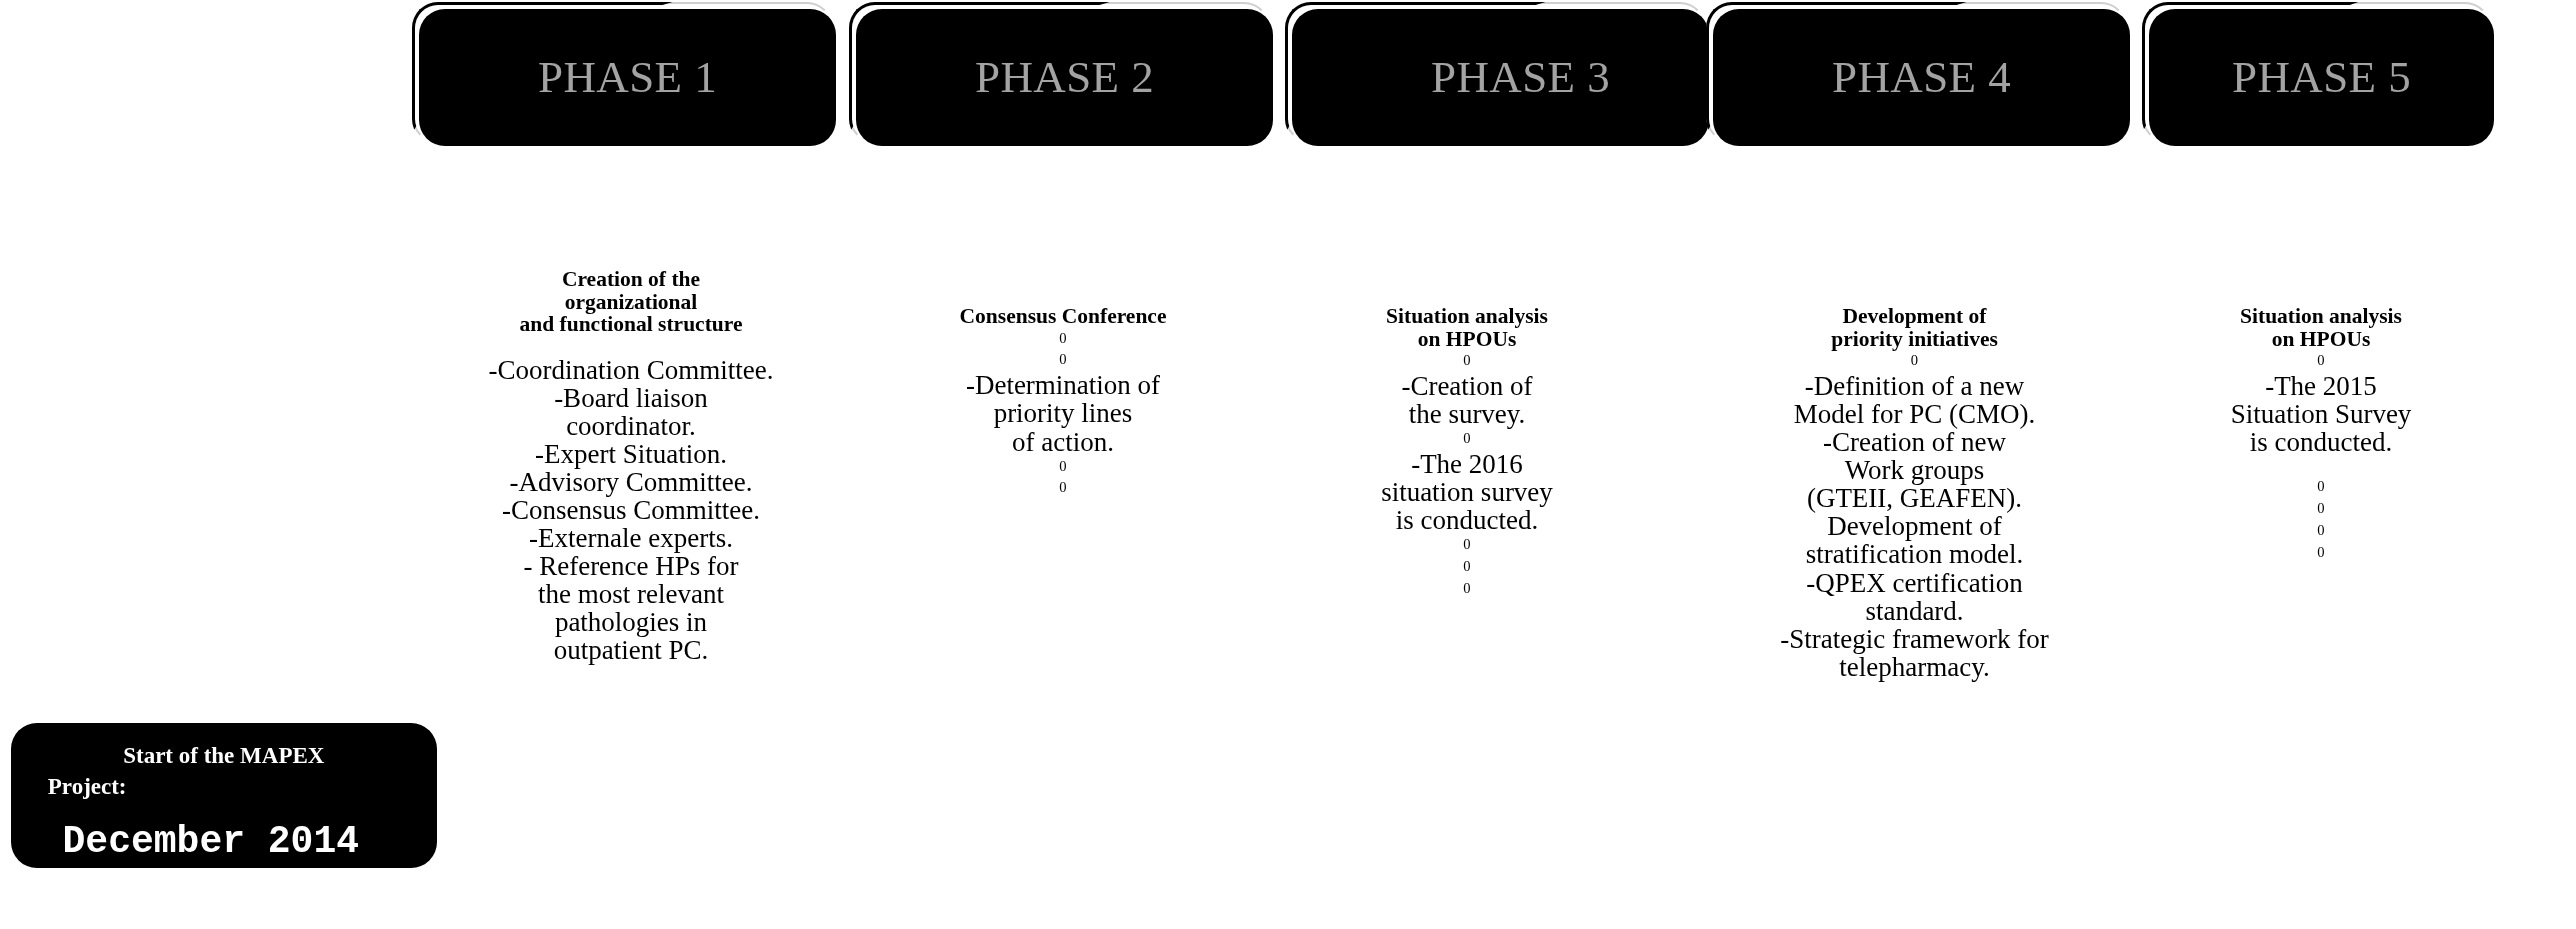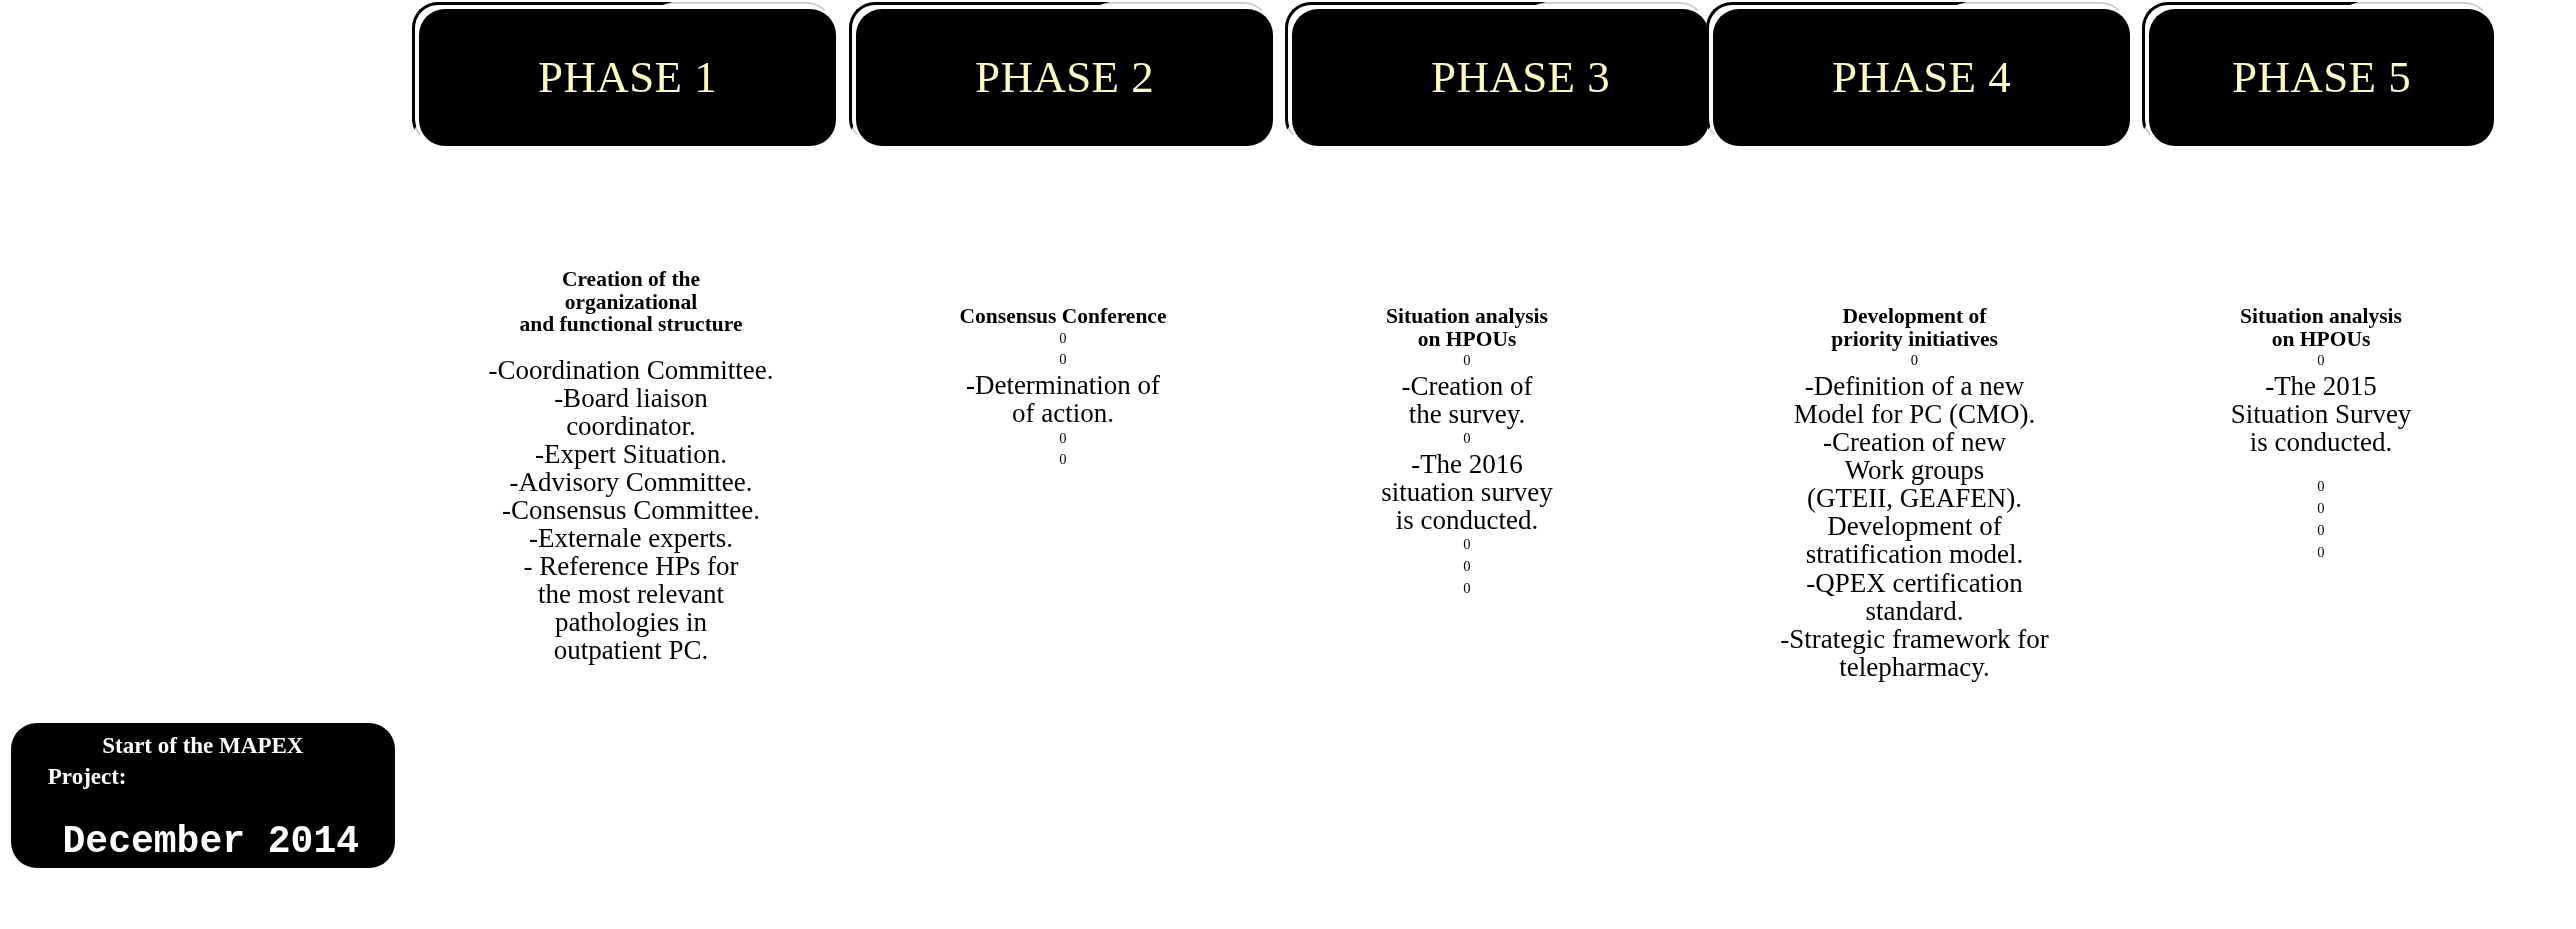--- a/index.html
+++ b/index.html
@@ -59,21 +59,21 @@
     width: 100%;
     height: 100%;
     border-radius: 26px;
     border: 3.1px solid transparent;
     border-top-color: #000000;
     border-left-color: #000000;
     clip-path: polygon(0 0, 62% 0, 10% 46%, 0 92%);
     pointer-events: none;
   }
   .phase-label {
-    color: #fef9c3;
+    color: #a3a3a3;
     font-size: 45px;
     line-height: 1;
     letter-spacing: 0.4px;
     font-weight: 400;
     white-space: nowrap;
     position: relative;
     z-index: 2;
   }
 
   .p1 { left: 419px;  width: 417px; }
@@ -113,26 +113,26 @@
   .c2 { left: 860px; width: 406px; top: 265px; }
   .c3 { left: 1293px; width: 348px; top: 265px; }
   .c4 { left: 1699px; width: 431px; top: 265px; }
   .c5 { left: 2147px; width: 348px; top: 265px; }
 
   
   .mapex-box {
     position: absolute;
     left: 10.8px;
     top: 723px;
-    width: 384px;
+    width: 426px;
     height: 145px;
     background: #000000;
     border-radius: 26px;
     box-sizing: border-box;
-    padding: 7px 23px 0 23px;
+    padding: 17px 23px 0 23px;
     color: #ffffff;
   }
   .mapex-line1 {
     display: block;
     font-size: 23px;
     font-weight: bold;
     line-height: 1.35;
     text-align: center;
     white-space: nowrap;
   }
@@ -204,20 +204,21 @@
   </div>
 
   <div class="col c2">
     <div class="col-head">
         <span class="hl">Consensus Conference</span>
       </div>
     <div class="col-body">
         <span class="zero">0</span>
         <span class="zero">0</span>
         <span class="bl">-Determination of</span>
+        <span class="bl">priority lines</span>
         <span class="bl">of action.</span>
         <span class="zero">0</span>
         <span class="zero">0</span>
       </div>
   </div>
 
   <div class="col c3">
     <div class="col-head">
         <span class="hl">Situation analysis</span>
         <span class="hl">on HPOUs</span>

